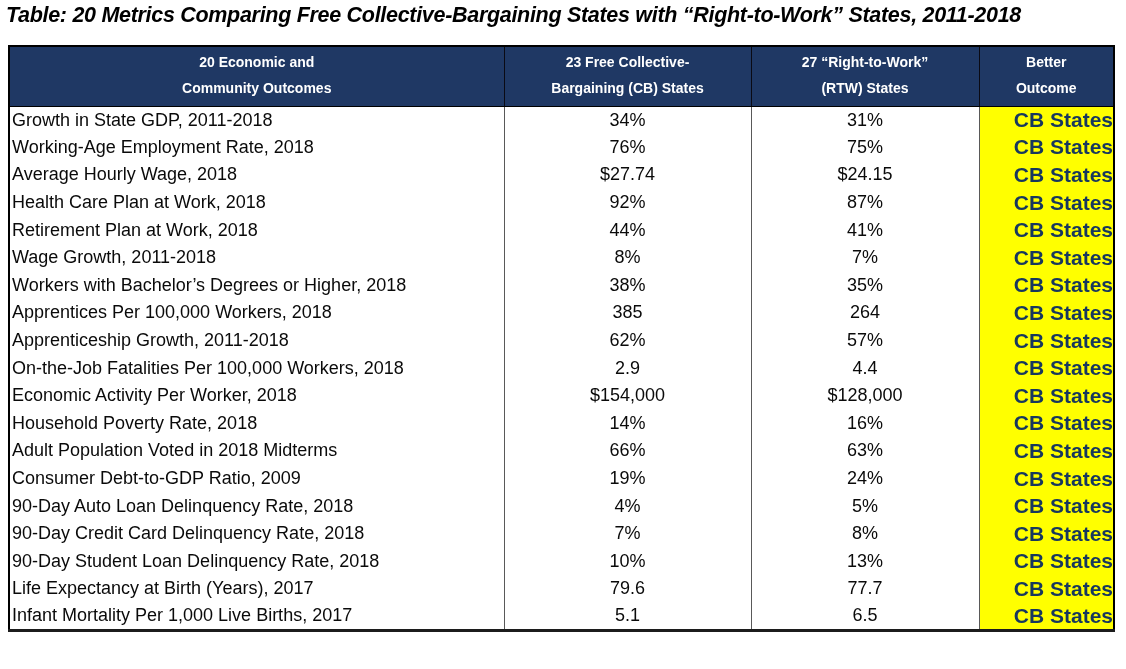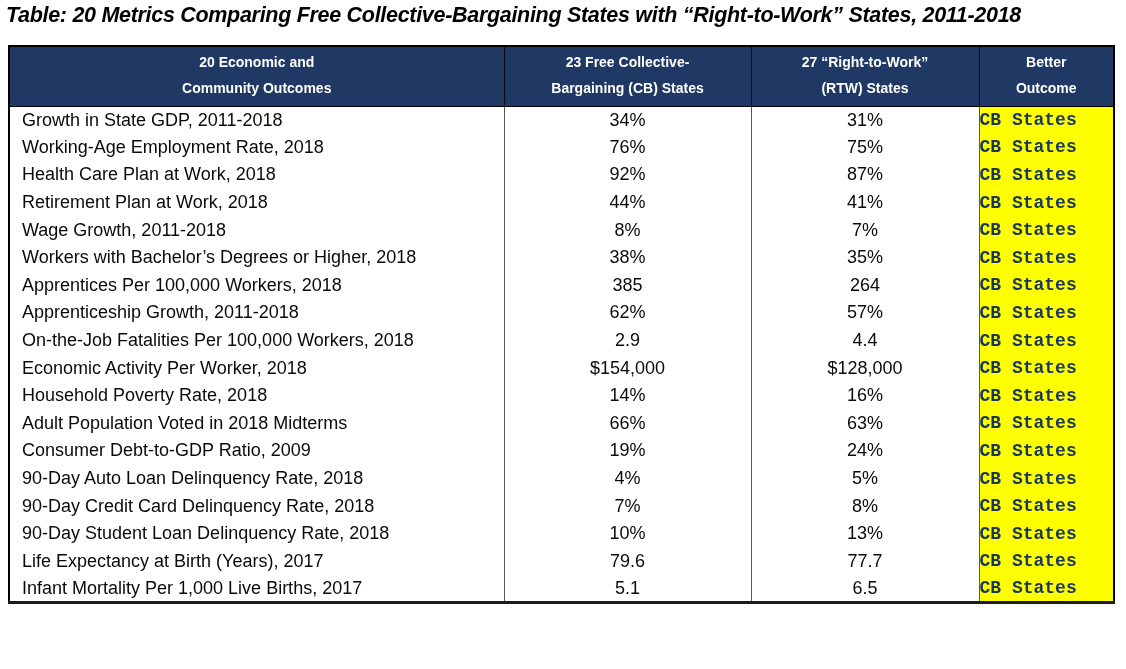--- a/index.html
+++ b/index.html
@@ -50,30 +50,29 @@
   }
   tbody td {
     height: 27.6px;
     font-size: 18px;
     color: var(--body-text, #0a0a0a);
     vertical-align: middle;
     border-left: 1px solid #595959;
     border-right: 1px solid #595959;
     padding: 0;
   }
-  tbody td.metric { text-align: left; padding-left: 12px; }
+  tbody td.metric { text-align: left; padding-left: 2px; }
   tbody td.val    { text-align: center; }
   tbody td.better {
     background: var(--highlight-bg, #FFFF00);
     color: var(--highlight-text, #17375E);
     font-weight: bold;
-    text-align: left;
-    font-size: 18px;
+    text-align: right;
+    font-size: 21px;
     border-left: 1px solid #000000;
-    font-family: Liberation Mono, monospace;
   }
 </style>
 </head>
 <body>
 
 <div class="title">Table: 20 Metrics Comparing Free Collective-Bargaining States with “Right-to-Work” States, 2011-2018</div>
 
 <table class="cmp">
   <colgroup>
     <col class="c1">
@@ -108,20 +107,26 @@
         <td class="val">31%</td>
         <td class="better">CB States</td>
       </tr>
       <tr>
         <td class="metric">Working-Age Employment Rate, 2018</td>
         <td class="val">76%</td>
         <td class="val">75%</td>
         <td class="better">CB States</td>
       </tr>
       <tr>
+        <td class="metric">Average Hourly Wage, 2018</td>
+        <td class="val">$27.74</td>
+        <td class="val">$24.15</td>
+        <td class="better">CB States</td>
+      </tr>
+      <tr>
         <td class="metric">Health Care Plan at Work, 2018</td>
         <td class="val">92%</td>
         <td class="val">87%</td>
         <td class="better">CB States</td>
       </tr>
       <tr>
         <td class="metric">Retirement Plan at Work, 2018</td>
         <td class="val">44%</td>
         <td class="val">41%</td>
         <td class="better">CB States</td>

